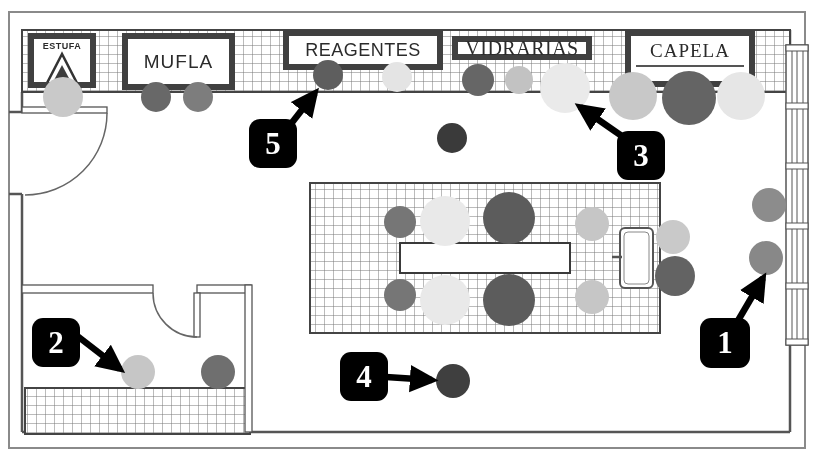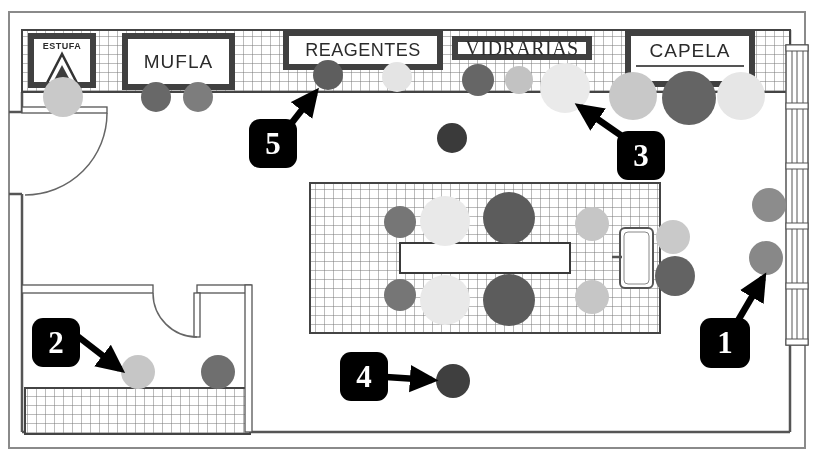--- a/index.html
+++ b/index.html
@@ -12,21 +12,21 @@
        box-sizing:border-box;}
   .lbl.sans{font-family:"Liberation Sans",sans-serif;}
   .lbl.serif{font-family:"Liberation Serif",serif;}
   #estufa-box{left:28px;top:33px;width:68px;height:55px;flex-direction:column;
               justify-content:flex-start;padding-top:2px;}
   #estufa-box .t{font-size:9px;font-weight:bold;letter-spacing:.5px;line-height:10px;}
   #mufla-box{left:122px;top:33px;width:113px;height:57px;font-size:19px;letter-spacing:1px;}
   #reagentes-box{left:283px;top:30px;width:160px;height:40px;font-size:18px;letter-spacing:.5px;}
   #vidrarias-box{left:452px;top:36px;width:140px;height:24px;font-size:20px;letter-spacing:.5px;}
   #capela-box{left:625px;top:30px;width:130px;height:57px;flex-direction:column;
-              justify-content:flex-start;padding-top:4px;font-size:19px;letter-spacing:1px;}
+              justify-content:flex-start;padding-top:4px;font-size:19px;letter-spacing:1px;font-family:Liberation Serif, serif;}
   #capela-box .hline{width:92%;border-top:2px solid #555;margin-top:3px;}
   #balanca-box{left:105px;top:402px;width:140px;height:31px;font-size:21px;letter-spacing:1px;}
   #circles-layer{position:absolute;left:0;top:0;width:814px;height:457px;z-index:20;}
   .circle{position:absolute;border-radius:50%;}
   .badge{position:absolute;background:#000;border-radius:11px;z-index:50;display:flex;
          align-items:center;justify-content:center;color:#fff;
          font-family:"Liberation Serif",serif;font-weight:bold;font-size:31px;}
 </style>
 </head>
 <body>

